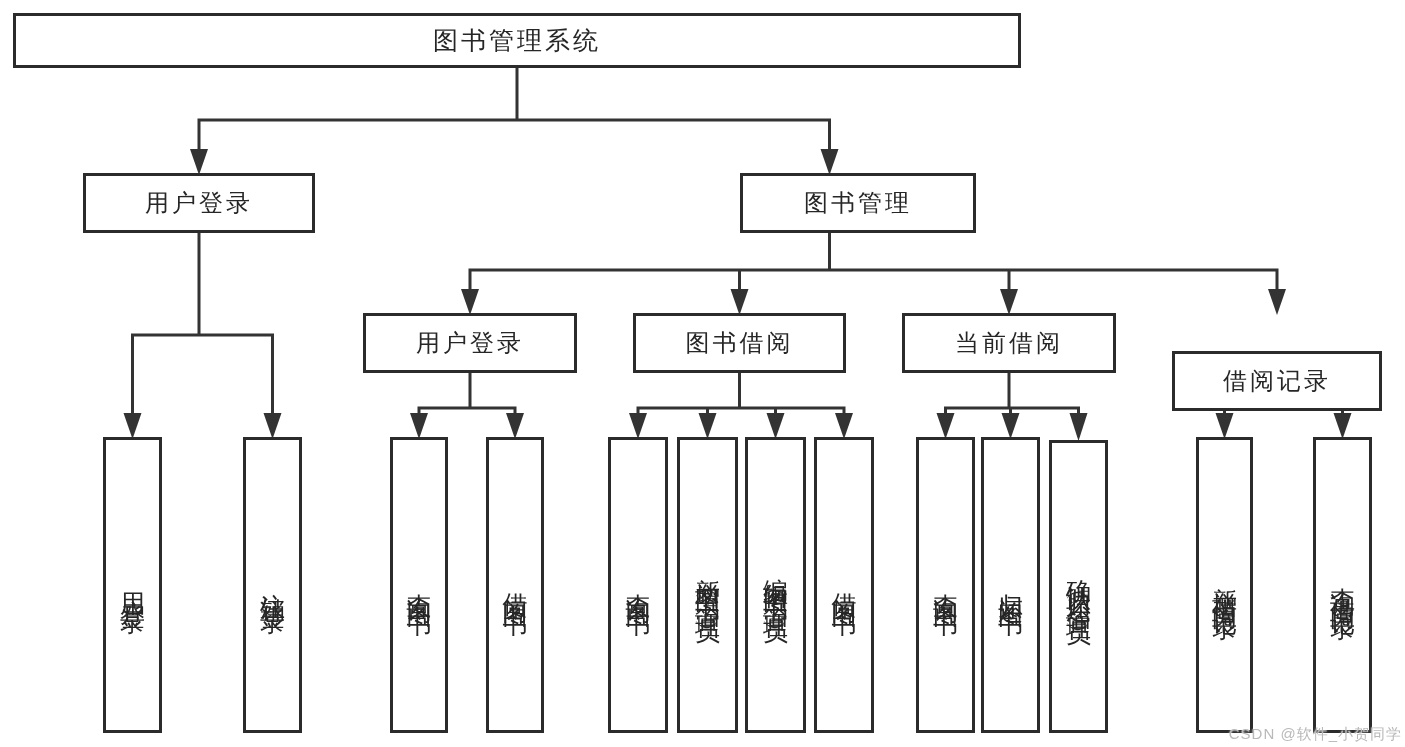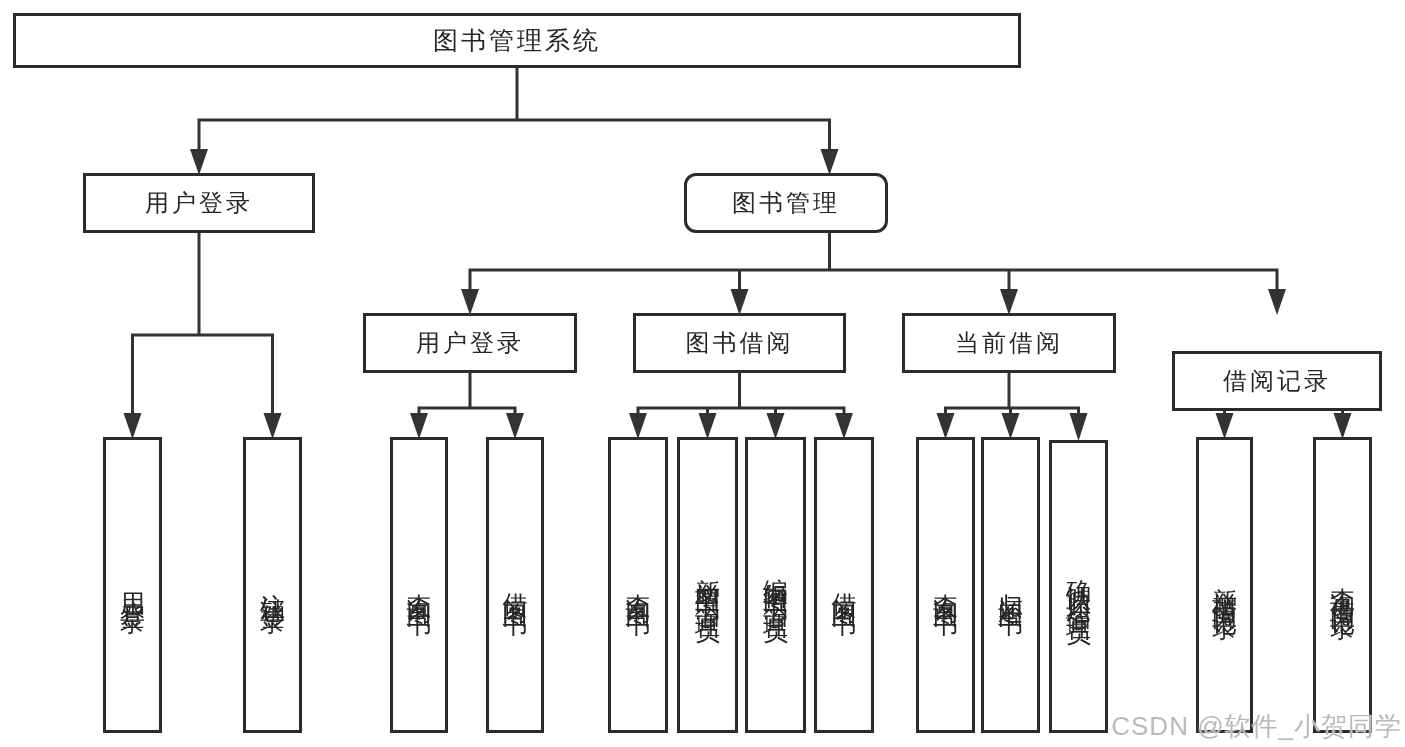--- a/index.html
+++ b/index.html
@@ -39,21 +39,21 @@
     writing-mode: vertical-rl;
     text-orientation: mixed;
     font-size: 25px;
     letter-spacing: 6px;
     line-height: 1;
   }
   .watermark {
     position: absolute;
     right: 3px;
     bottom: 3px;
-    font-size: 26px;
+    font-size: 15px;
     letter-spacing: 1px;
     color: #b9b9b9;
     text-shadow: 0 0 2px #ffffff;
   }
 </style>
 </head>
 <body>
 
 <div class="canvas">
 
@@ -103,21 +103,21 @@
     <g>
       <path d="M1277,373 V408 M1224.5,408 H1342.5 M1224.5,408 V413 M1342.5,408 V413"></path>
       <polygon points="1215.5,413 1233.5,413 1224.5,439" fill="#333333" stroke="none"></polygon>
       <polygon points="1333.5,413 1351.5,413 1342.5,439" fill="#333333" stroke="none"></polygon>
     </g>
   </svg>
 
   <div class="box hbox root" style="left:13px; top:13px; width:1008px; height:55px;">图书管理系统</div>
 
   <div class="box hbox" style="left:83px; top:173px; width:232px; height:60px;">用户登录</div>
-  <div class="box hbox" style="left:684px; top:173px; width:204px; height:60px;border-radius:12px;">图书管理</div>
+  <div class="box hbox" style="left:740px; top:173px; width:236px; height:60px;">图书管理</div>
 
   <div class="box hbox" style="left:363px; top:313px; width:214px; height:60px;">用户登录</div>
   <div class="box hbox" style="left:902px; top:313px; width:214px; height:60px;">当前借阅</div>
   <div class="box hbox" style="left:633px; top:313px; width:213px; height:60px;">图书借阅</div>
   <div class="box hbox" style="left:1172px; top:313px; width:210px; height:60px;margin-top:38px;">借阅记录</div>
 
   <div class="box vbox" style="left:103px; top:437px; width:59px; height:296px;">用户登录</div>
   <div class="box vbox" style="left:243px; top:437px; width:59px; height:296px;">注销登录</div>
 
   <div class="box vbox" style="left:390px; top:437px; width:58px; height:296px;">查询图书</div>

